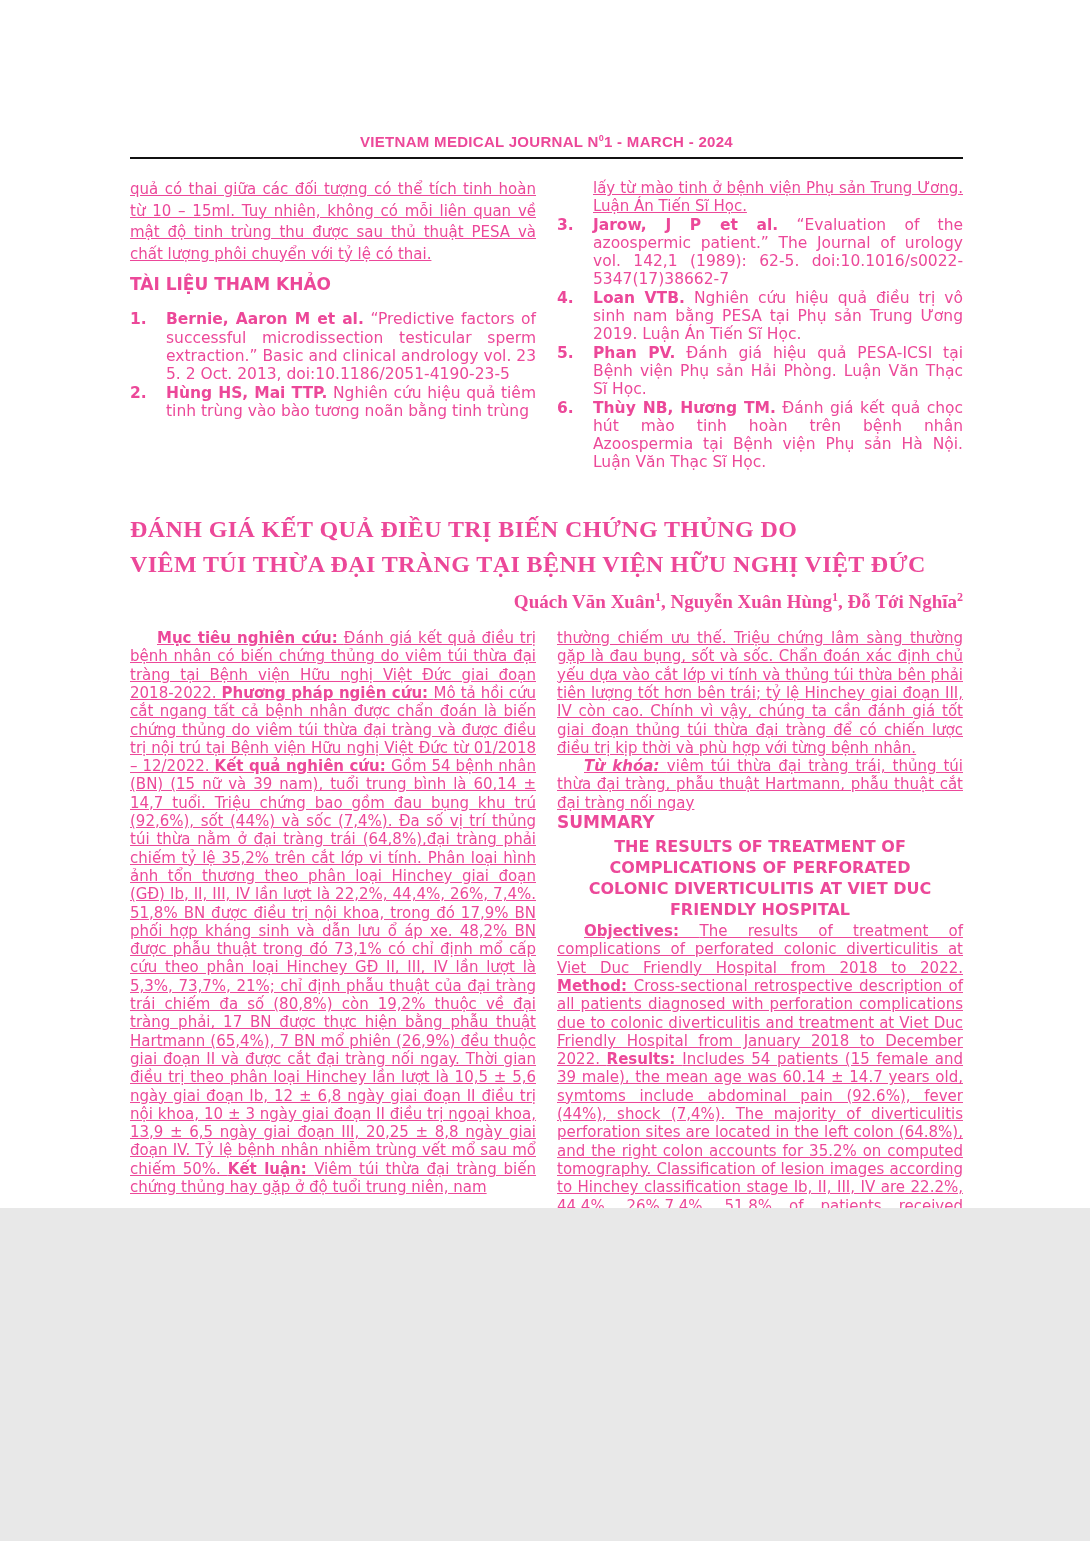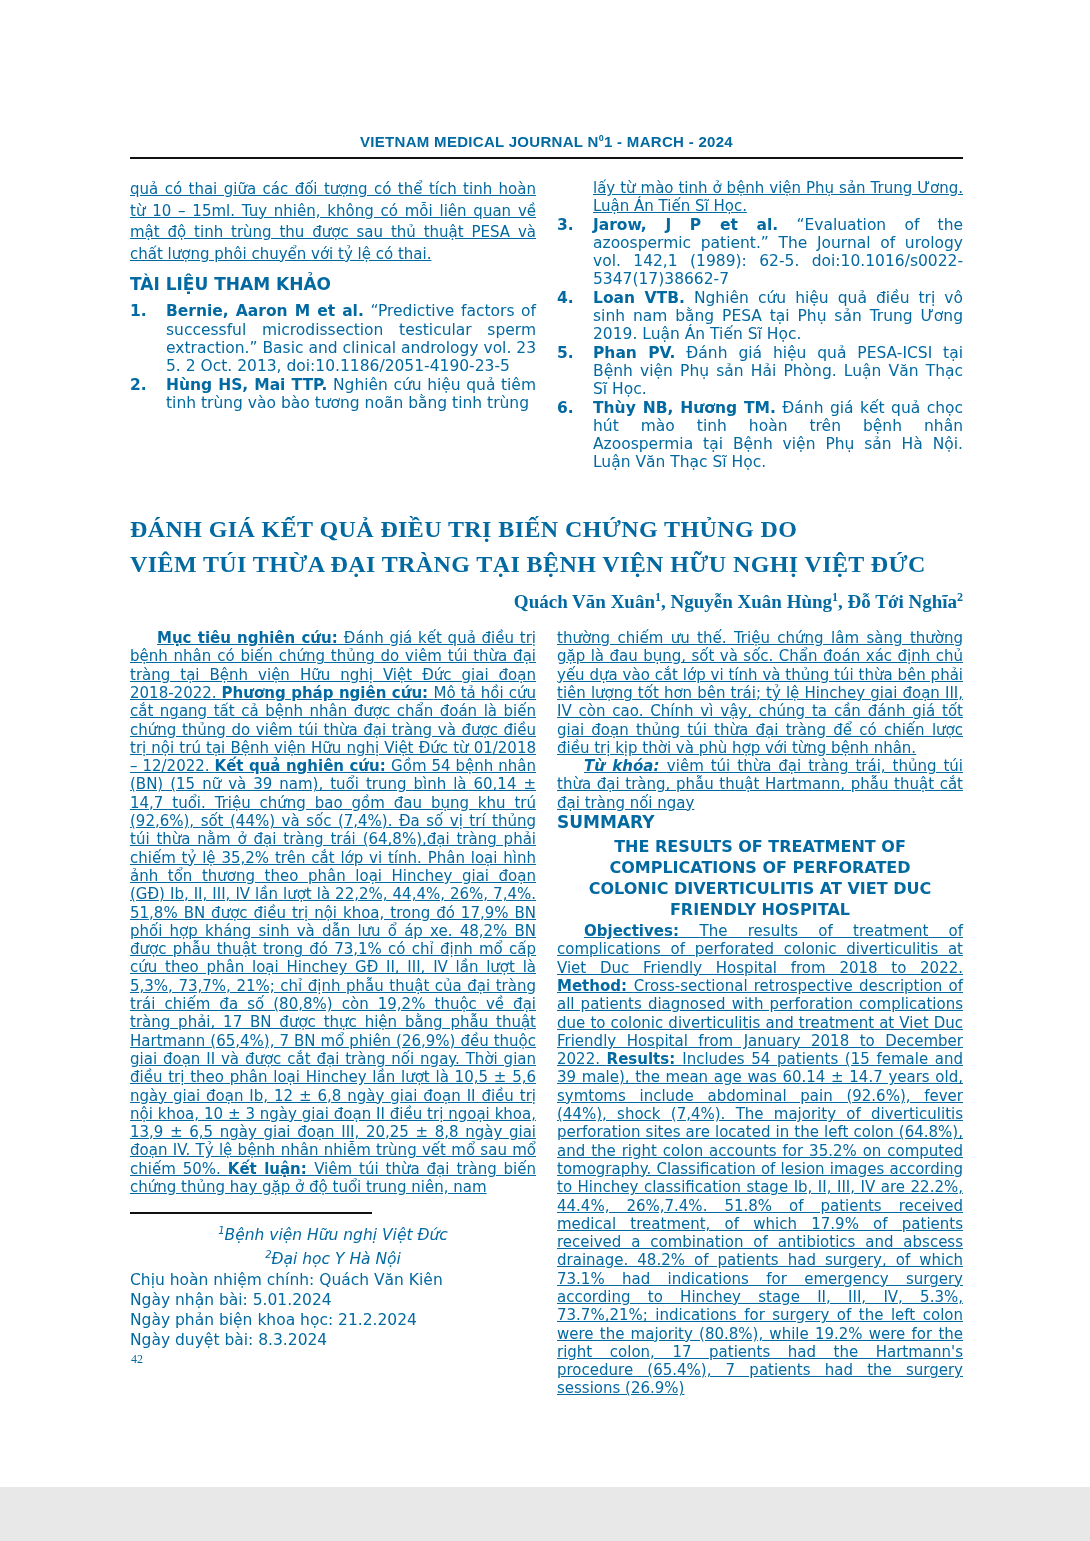--- a/index.html
+++ b/index.html
@@ -1,19 +1,19 @@
 <!DOCTYPE html>
 <html><head>
   <meta charset="utf-8">
   <style>
     * { margin: 0; padding: 0; box-sizing: border-box; }
     html, body { background: #e8e8e8; }
     .page {
-      width: 1090px; height: 1487px;
-      background: #ffffff; color: #0369a1;
+      width: 1090px; height: 1208px;
+      background: #ffffff; color: #ec4899;
       position: relative; margin: 0 auto;
       overflow: hidden;
     }
     .content { position: absolute; left: 130px; top: 133px; width: 833px; }
 
     .journal-header {
       font-family: "Liberation Sans", sans-serif;
       font-weight: 700; font-size: 15px; letter-spacing: 0.3px;
       text-align: center; padding-bottom: 7px;
       border-bottom: 2px solid #111;
@@ -28,21 +28,21 @@
       font-size: 15px; line-height: 18.3px;
       text-align: justify;
       text-decoration: underline;
     }
     .prev-para { line-height: 21.6px; }
 
     .ref-heading, .sec-heading {
       font-family: "DejaVu Sans", sans-serif;
       font-size: 17px; font-weight: 700;
     }
-    .ref-heading { margin-top: 9px; margin-bottom: 8px; }
+    .ref-heading { margin-top: 9px; margin-bottom: 16px; }
     .sec-heading { margin-bottom: 3px; }
     .heading-dot { font-size: 10px; font-weight: 400; }
 
     .ref-item {
       display: flex;
       font-family: "DejaVu Sans", sans-serif;
       font-size: 15.5px; line-height: 18.3px;
     }
     .ref-num { flex: 0 0 36px; font-weight: 700; }
     .ref-body { flex: 1; text-align: justify; }

